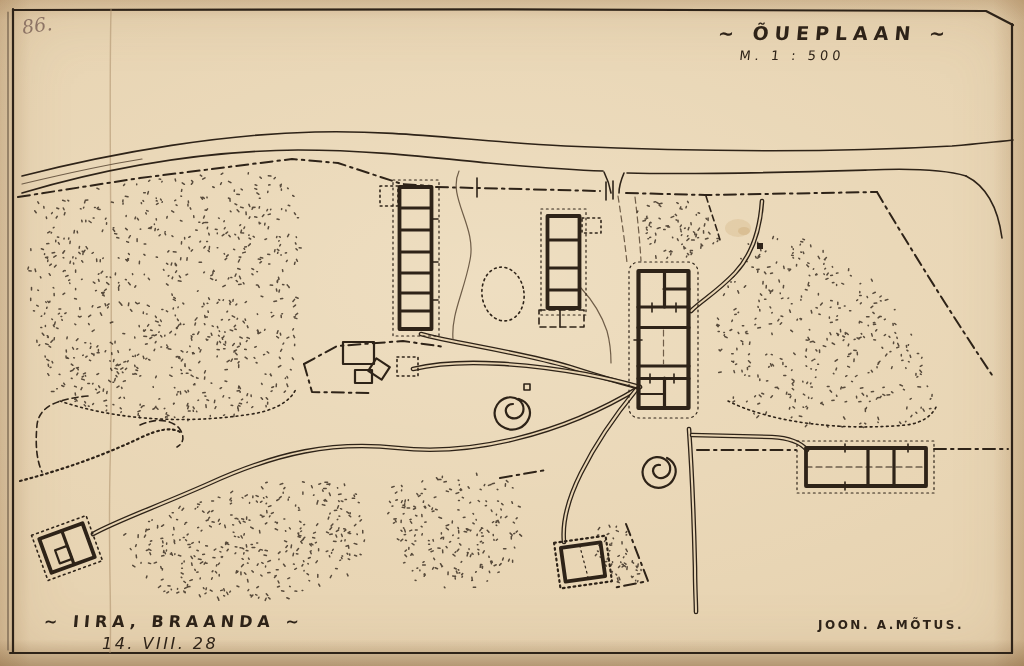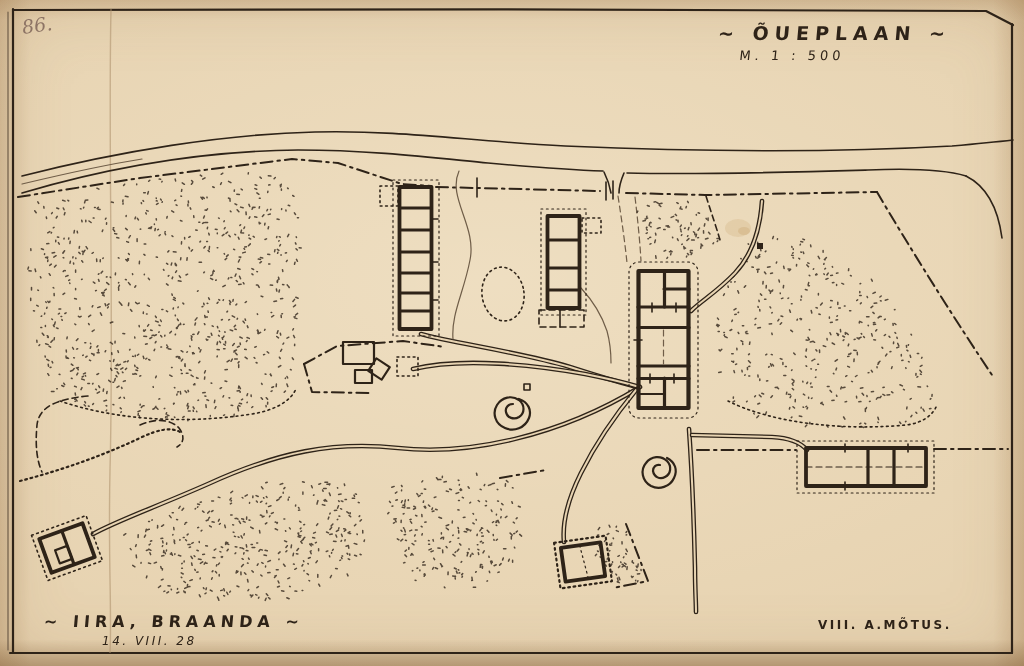--- a/index.html
+++ b/index.html
@@ -27,21 +27,21 @@
   .dbl{stroke:var(--ink);stroke-width:4.6;fill:none;stroke-linecap:round;}
   .dbl-core{stroke:var(--paper);stroke-width:2;fill:none;stroke-linecap:round;}
   .stip{stroke:var(--ink);stroke-width:1.5;opacity:.78;fill:none;stroke-linecap:round;}
   .crease{stroke:#b1946f;stroke-width:1.4;opacity:.6;fill:none;}
   .lbl{position:absolute;white-space:nowrap;}
   .t-title{left:718px;top:22px;width:220px;text-align:center;font-size:19px;font-weight:bold;
     letter-spacing:6px;transform:skewX(-5deg);}
   .t-scale{left:702px;top:48px;width:180px;text-align:center;font-size:13px;letter-spacing:4px;
     transform:skewX(-6deg);}
   .t-caption{left:44px;top:612px;font-size:16px;font-weight:bold;letter-spacing:5px;transform:skewX(-5deg);}
-  .t-date{left:102px;top:634px;font-size:12px;letter-spacing:2.5px;font-style:italic;text-align:right;}
+  .t-date{left:102px;top:634px;font-size:16px;letter-spacing:2.5px;font-style:italic;text-align:right;}
   .t-credit{left:818px;top:618px;font-size:12px;font-weight:bold;letter-spacing:2.5px;}
   .t-pagenum{left:22px;top:14px;font-size:19px;font-style:italic;color:var(--pencil);
     font-family:"DejaVu Serif", serif;transform:rotate(-8deg);}
 </style>
 </head>
 <body>
 
 <div class="page">
 
   <svg width="1024" height="666" viewBox="0 0 1024 666">
@@ -193,14 +193,14 @@
       <path class="w2" d="M667,458 c8,4 11,12 7,20 c-4,9 -15,12 -23,8 c-9,-5 -11,-16 -5,-23 c5,-7 15,-8 21,-2 c5,5 4,13 -2,16 c-5,3 -11,0 -12,-6 c0,-4 3,-7 7,-6"></path>
       <rect x="524" y="384" width="6" height="6" class="w15"></rect>
     </g>
   </svg>
 
   <div class="lbl t-pagenum">86.</div>
   <div class="lbl t-title">~ ÕUEPLAAN ~</div>
   <div class="lbl t-scale">M. 1 : 500</div>
   <div class="lbl t-caption">~ IIRA, BRAANDA ~</div>
   <div class="lbl t-date">14. VIII. 28</div>
-  <div class="lbl t-credit">VIII. A.MÕTUS.</div>
+  <div class="lbl t-credit">JOON. A.MÕTUS.</div>
 </div>
 
 </body></html>

